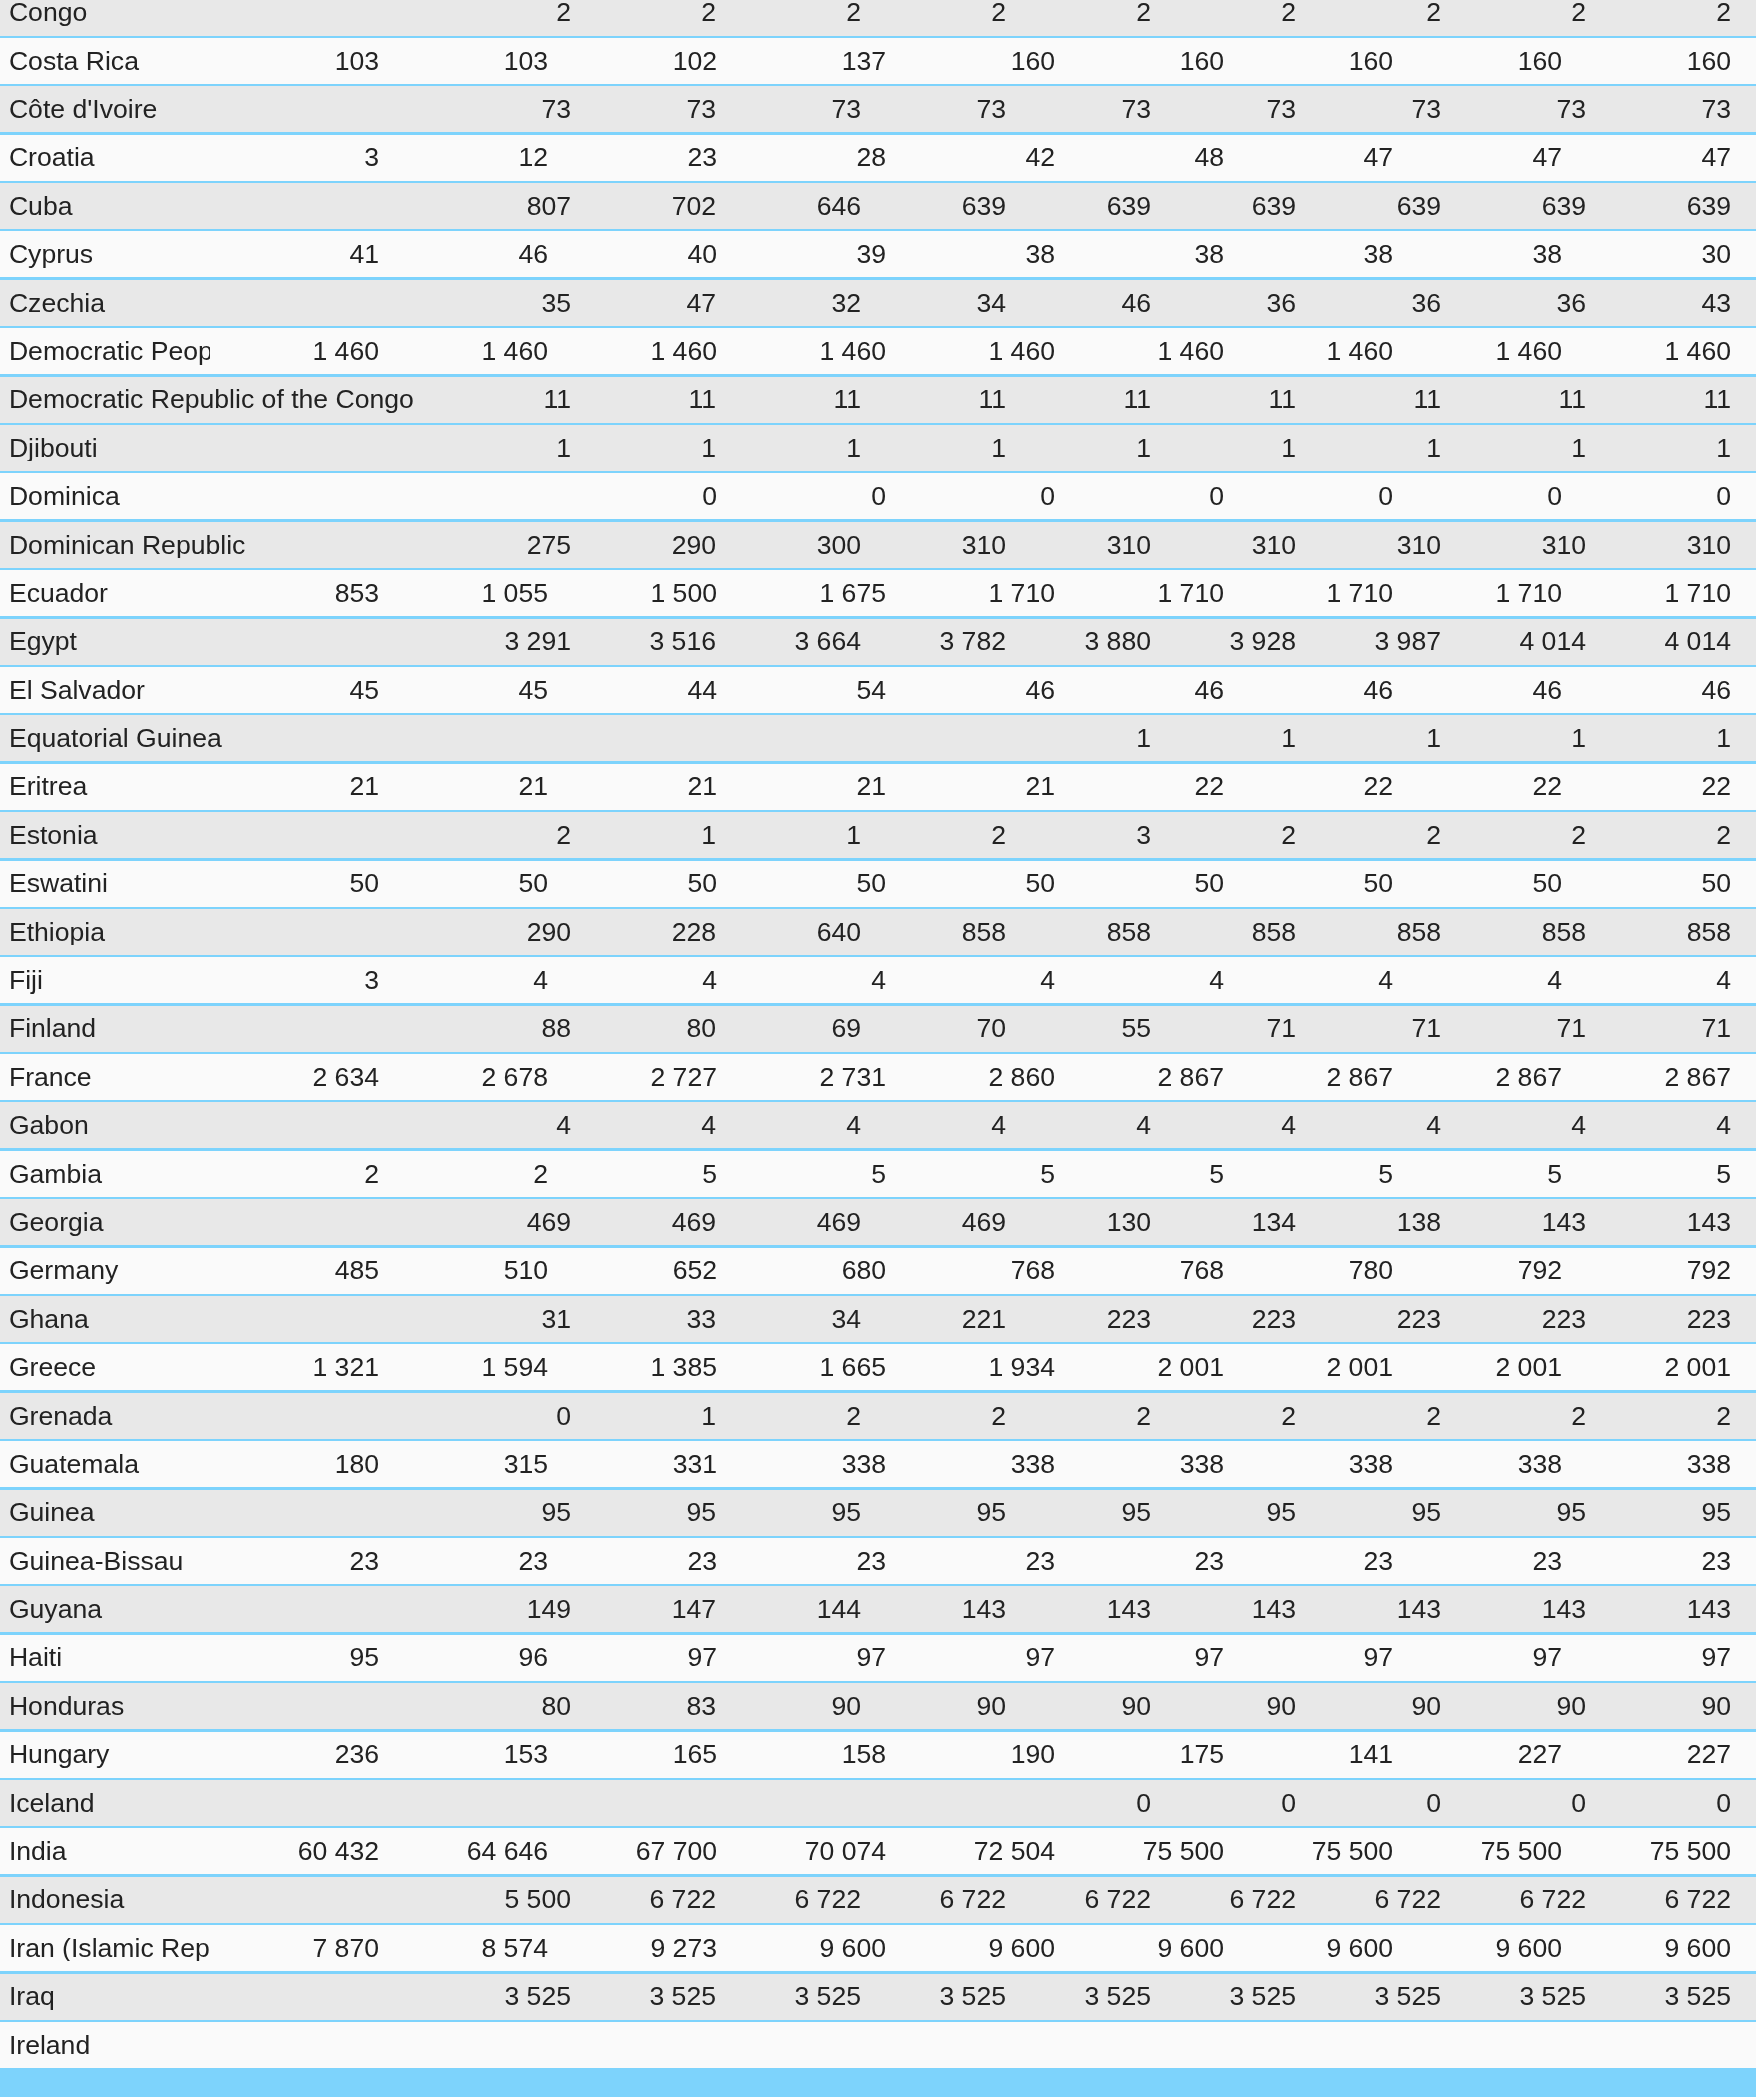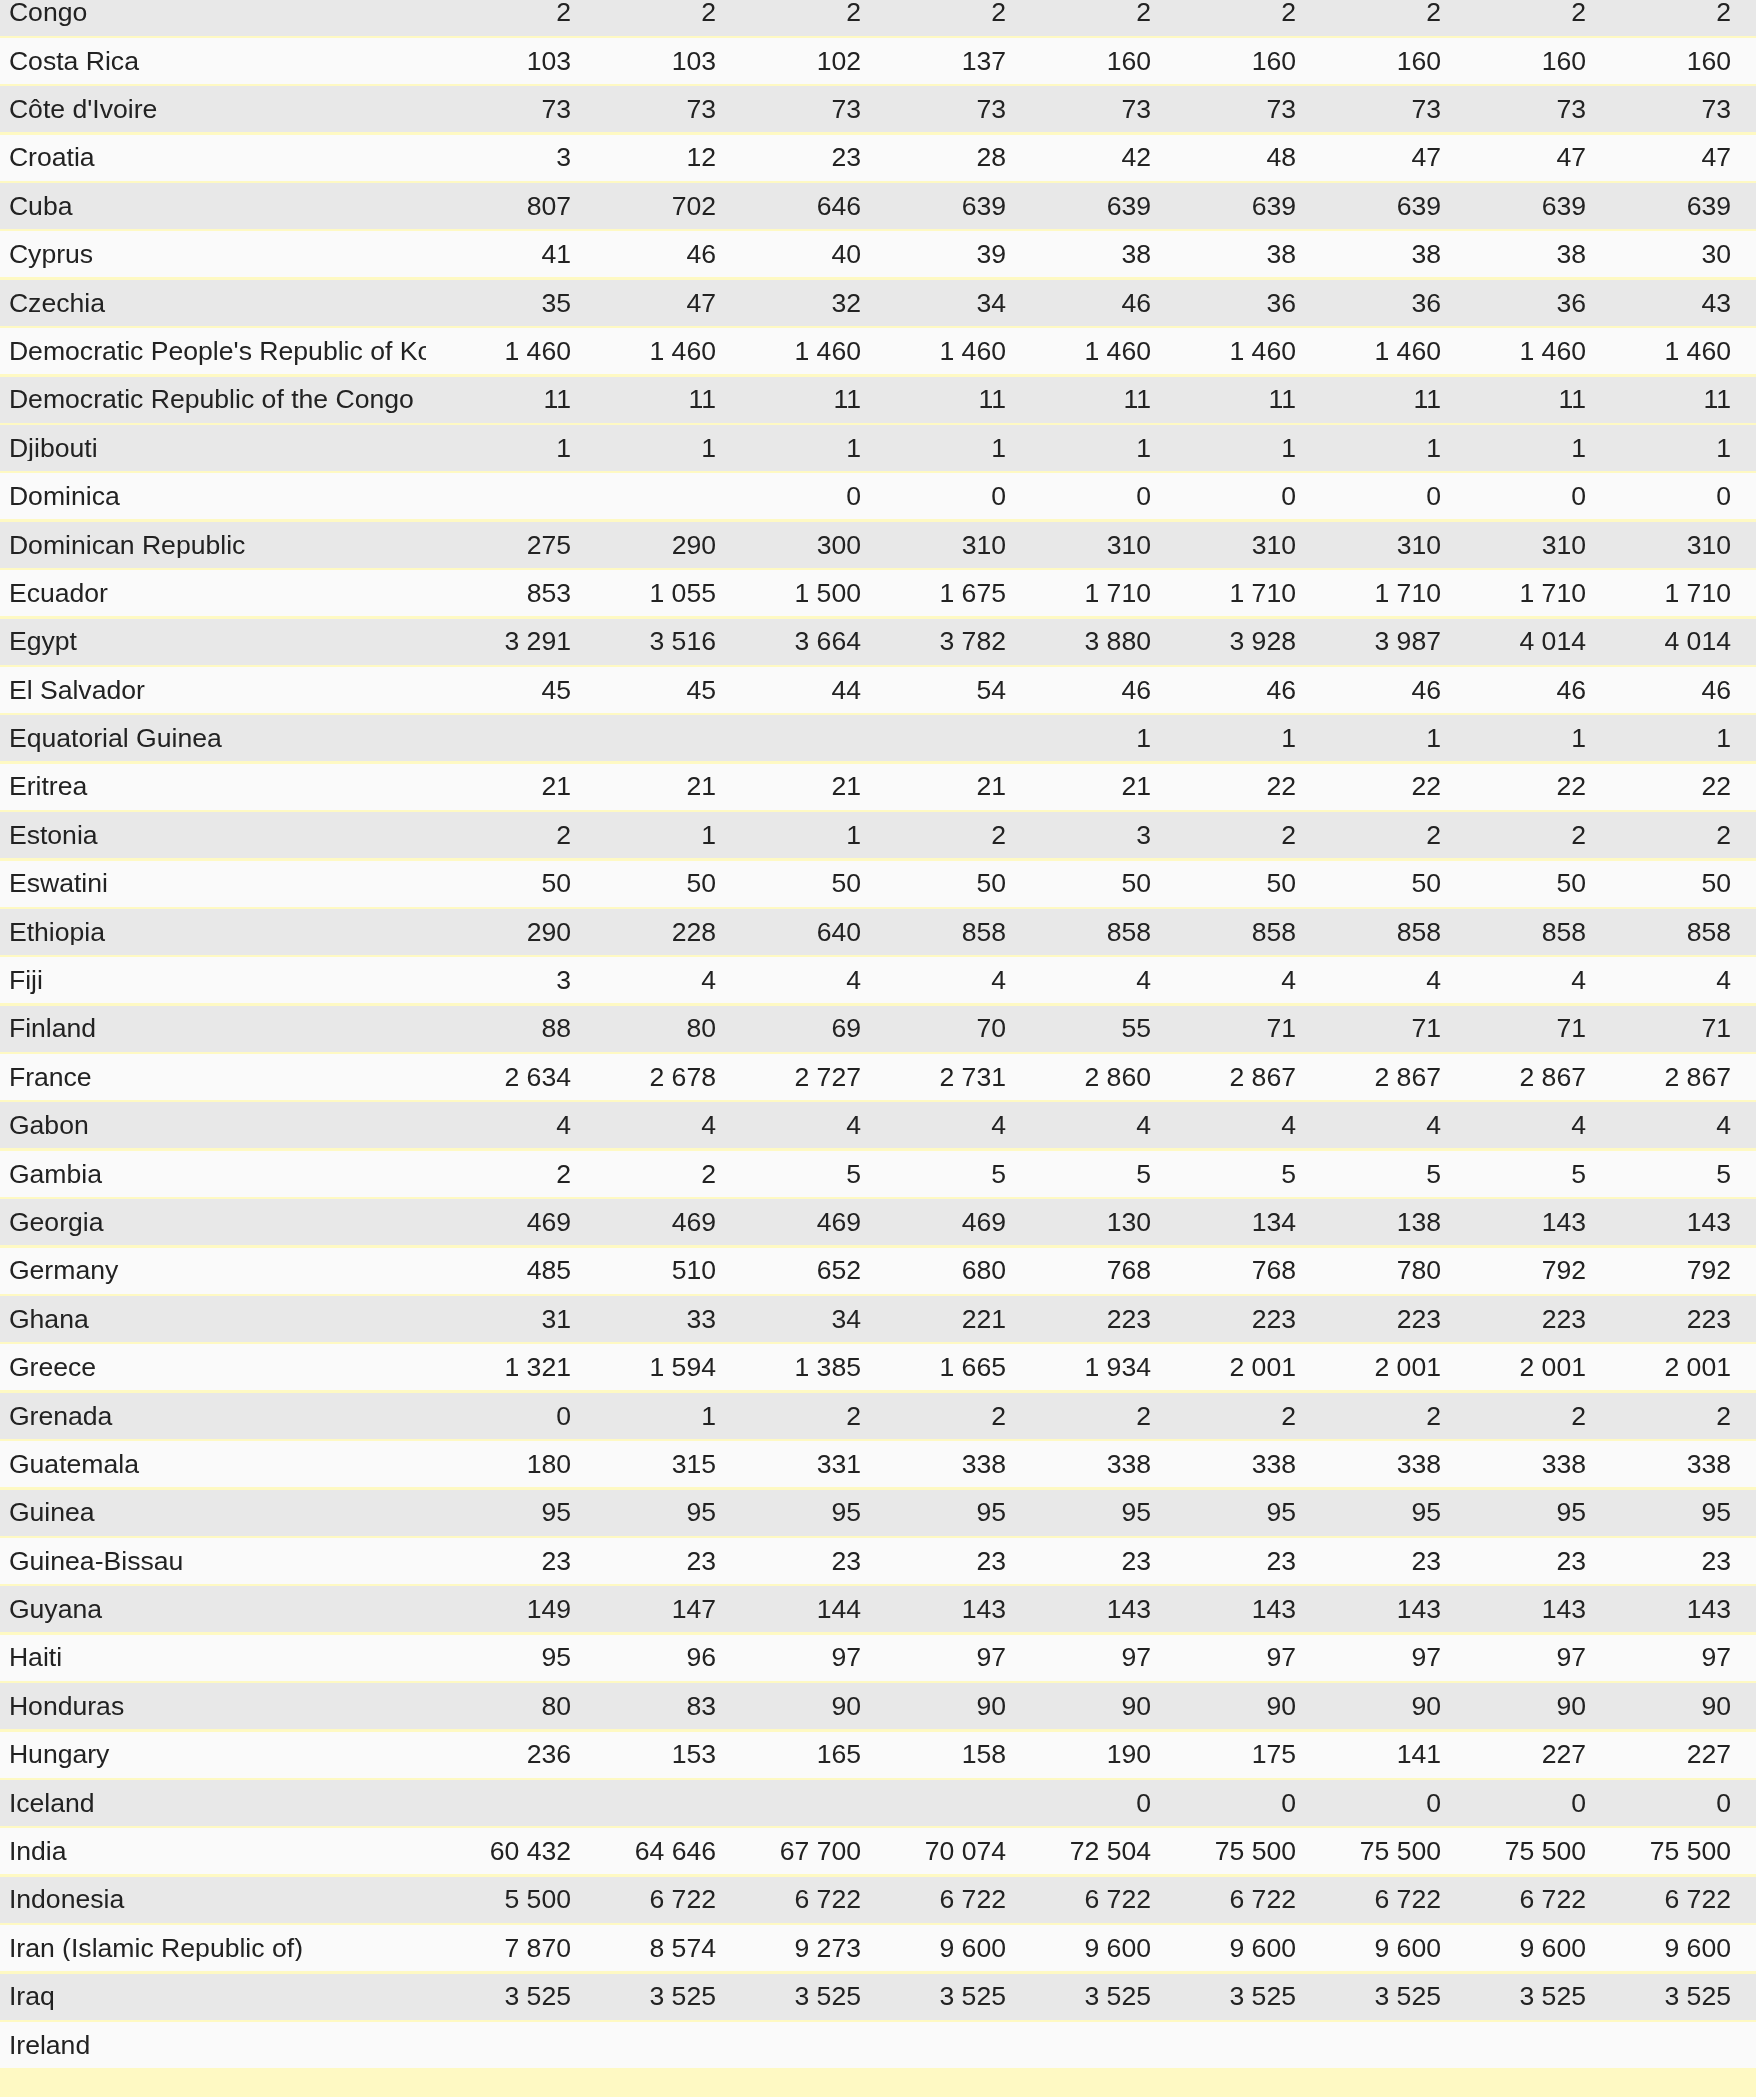--- a/index.html
+++ b/index.html
@@ -12,42 +12,42 @@
     height: 2097px;
     overflow: hidden;
     font-family: "Liberation Sans", sans-serif;
     color: var(--text-color, #222222);
   }
   .viewport {
     position: relative;
     width: 1757px;
     height: 2097px;
     overflow: hidden;
-    background: #fef9c3;
+    background: #7dd3fc;
   }
   .data-table {
     position: absolute;
     top: -10.5px;
     left: 0;
     width: 1757px;
   }
   .table-row {
     display: flex;
     align-items: center;
     height: 46px;
     margin-bottom: 2.4px;
     padding-right: 26px;
     box-sizing: border-box;
     font-size: 26.6px;
     font-weight: 400;
     letter-spacing: 0px;
     line-height: 1;
   }
   .table-row.stripe-odd  { background: var(--stripe-odd,  #e8e8e8); }
-  .table-row.stripe-even { background: var(--stripe-even, #fafafa); }
+  .table-row.stripe-even { background: var(--stripe-even, #fafafa); gap: 24px; }
   .cell-country {
     flex: 1 1 auto;
     padding-left: 8.9px;
     text-align: left;
     white-space: nowrap;
     overflow: hidden;
   }
   .cell-value {
     flex: 0 0 145px;
     width: 145px;

